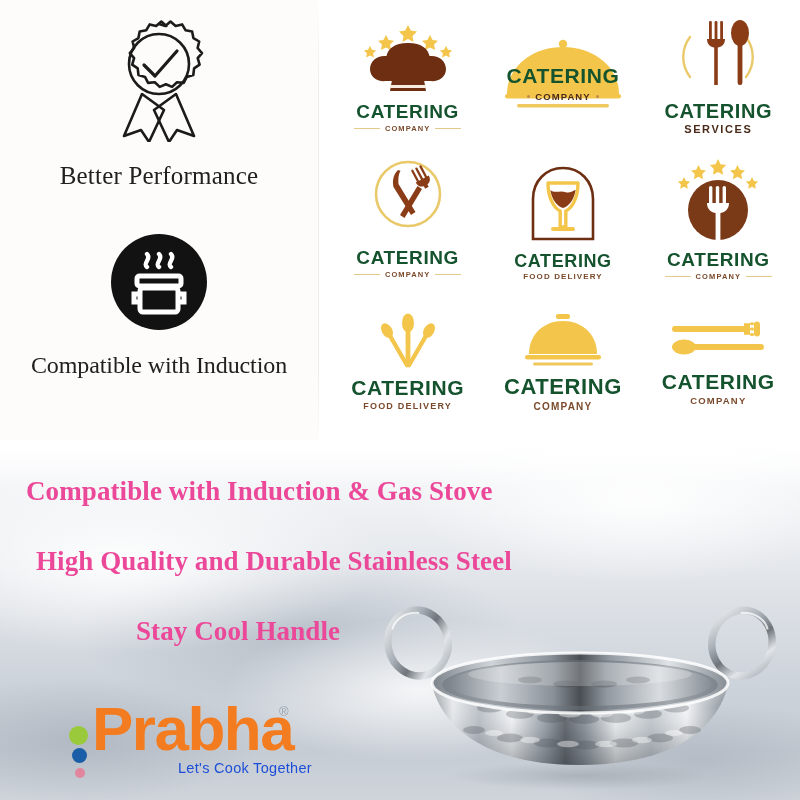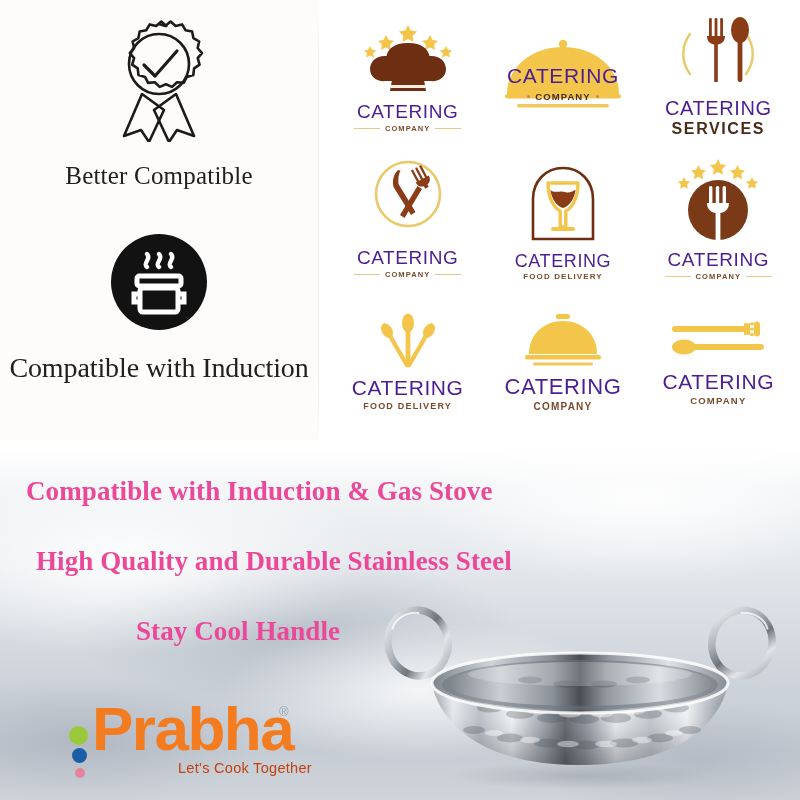--- a/index.html
+++ b/index.html
@@ -21,31 +21,31 @@
   
   .feature{position:absolute;width:318px;text-align:center;}
   .feature .ficon{display:block;margin:0 auto;}
   .feature .flabel{
     display:block;margin-top:16px;
     font-family:"Liberation Serif",serif;
     font-size:25px;color:#20201f;letter-spacing:.2px;white-space:nowrap;
   }
   #feat-0{left:0;top:18px;}
   #feat-1{left:0;top:232px;}
-  #feat-1 .flabel{font-size:28px;letter-spacing:-.1px;text-align:center;}
+  #feat-1 .flabel{font-size:24px;letter-spacing:-.1px;text-align:center;}
 
   
   .logo-grid{position:absolute;left:330px;top:4px;width:466px;height:430px;
     display:grid;grid-template-columns:repeat(3,1fr);grid-template-rows:repeat(3,1fr);}
   .logo-cell{position:relative;display:flex;flex-direction:column;align-items:center;justify-content:center;}
   .logo-mark{display:block;}
   .logo-text{display:flex;flex-direction:column;align-items:center;line-height:1;}
   .logo-title{
-    font-family:"Liberation Sans",sans-serif;font-weight:normal;
-    letter-spacing:.6px;color:#4c1d95;
+    font-family:"Liberation Sans",sans-serif;font-weight:bold;
+    letter-spacing:.6px;color:#14532d;
   }
   .logo-sub{
     font-family:"Liberation Sans",sans-serif;font-weight:bold;
     color:#7a4a2c;letter-spacing:1.1px;
   }
   .sub-rule{display:flex;align-items:center;gap:5px;}
   .sub-rule .rl{display:block;width:26px;height:1px;background:#e3c98a;}
 
   
   .bottom-panel{position:absolute;left:0;top:440px;width:800px;height:360px;overflow:hidden;}
@@ -67,21 +67,21 @@
   #tag-1{left:36px;top:106px;font-size:27px;letter-spacing:.1px;}
   #tag-2{left:136px;top:176px;font-size:27px;letter-spacing:.1px;}
 
   
   .brand{position:absolute;left:64px;top:258px;width:270px;height:96px;}
   .brand-word{position:absolute;left:28px;top:0;font-family:"Liberation Sans",sans-serif;
     font-weight:bold;font-size:62px;color:#F47C20;letter-spacing:-1.5px;line-height:62px;}
   .brand-reg{position:absolute;left:215px;top:6px;font-family:"Liberation Sans",sans-serif;
     font-size:13px;color:#9aa2ab;}
   .brand-slogan{position:absolute;left:114px;top:62px;font-family:"Liberation Sans",sans-serif;
-    font-size:14.5px;color:#c2410c;letter-spacing:.3px;}
+    font-size:14.5px;color:#1d4ed8;letter-spacing:.3px;}
   .dot{position:absolute;border-radius:50%;}
   #dot-green{left:5px;top:28px;width:19px;height:19px;background:#9ACA3C;}
   #dot-blue{left:8px;top:50px;width:15px;height:15px;background:#1A5EA8;}
   #dot-pink{left:11px;top:70px;width:10px;height:10px;background:#EE6F8E;opacity:.75;}
 
   
   .kadai{position:absolute;left:370px;top:150px;width:420px;height:200px;}
 </style>
 </head>
 <body>
@@ -99,21 +99,21 @@
           <g fill="none" stroke="#1b1b1b" stroke-width="2.6" stroke-linejoin="round" stroke-linecap="round">
             <path d="M38 76 L20 118 L37 112 L45 124 L60 92 Z"></path>
             <path d="M72 76 L90 118 L73 112 L65 124 L50 92 Z"></path>
             <path d="M55 6
                      l6.4 1.9 5.1-4.3 5.1 4.4 6.5-1.6 3.4 5.8 6.6 1.3 1.3 6.6 5.8 3.4-1.6 6.5 4.4 5.1-4.3 5.1 1.9 6.4-5.5 3.8 -0.8 6.7 -6.5 1.8 -3.1 6 -6.7-0.6 -4.9 4.6 -6.2-2.6 -6.2 2.6 -4.9-4.6 -6.7 0.6 -3.1-6 -6.5-1.8 -0.8-6.7 -5.5-3.8 1.9-6.4 -4.3-5.1 4.4-5.1 -1.6-6.5 5.8-3.4 1.3-6.6 6.6-1.3 3.4-5.8 6.5 1.6 5.1-4.4 5.1 4.3z"></path>
             <circle cx="55" cy="46" r="30"></circle>
             <path d="M40 47 L51 58 L73 33" stroke-width="3.2"></path>
           </g>
         </svg>
       </span>
-      <span class="flabel">Better Compatible</span>
+      <span class="flabel">Better Performance</span>
     </div>
 
     <div class="feature" id="feat-1">
       <span class="ficon">
         <svg width="100" height="100" viewBox="0 0 100 100">
           <circle cx="50" cy="50" r="48" fill="#121212"></circle>
           <g fill="none" stroke="#ffffff" stroke-width="4.4" stroke-linecap="round">
             <path d="M38 35 C33 31 43 27 38 22"></path>
             <path d="M50 35 C45 31 55 27 50 22"></path>
             <path d="M62 35 C57 31 67 27 62 22"></path>
@@ -187,21 +187,21 @@
               <rect x="48.6" y="4" width="2.8" height="20" rx="1.3"></rect>
               <rect x="54.2" y="4" width="2.8" height="20" rx="1.3"></rect>
               <path d="M41 22 C41 28 45 30 48.2 30.5 L48.2 68 L51.8 68 L51.8 30.5 C55 30 59 28 59 22 Z"></path>
               <ellipse cx="74" cy="16" rx="9" ry="13"></ellipse>
               <rect x="71.6" y="26" width="4.8" height="42" rx="2.2"></rect>
             </g>
           </svg>
         </span>
         <span class="logo-text" style="margin-top:6px;">
           <span class="logo-title" style="font-size:20px;">CATERING</span>
-          <span class="logo-sub" style="font-size:16px;margin-top:3px;color:#4a2a18;letter-spacing:1.6px;">SERVICES</span>
+          <span class="logo-sub" style="font-size:11px;margin-top:3px;color:#4a2a18;letter-spacing:1.6px;">SERVICES</span>
         </span>
       </div>
 
       <div class="logo-cell">
         <span class="logo-mark">
           <svg width="92" height="82" viewBox="0 0 92 82">
             <circle cx="46" cy="35" r="32" fill="none" stroke="#E9C96A" stroke-width="2.6"></circle>
             <g fill="#8A3C16">
               <path d="M36 11 C31.5 15 30 22 31.5 28 L49 56 L53.5 53 L36.5 25 C36 20 36.5 15 38.5 11.8 Z"></path>
               <g transform="rotate(-28 56 12)">

